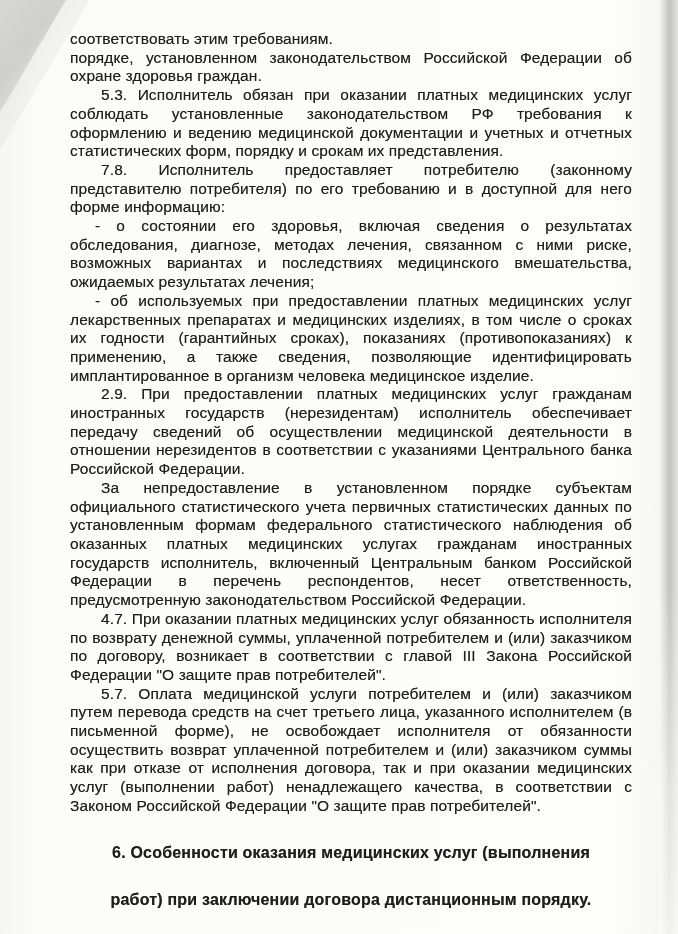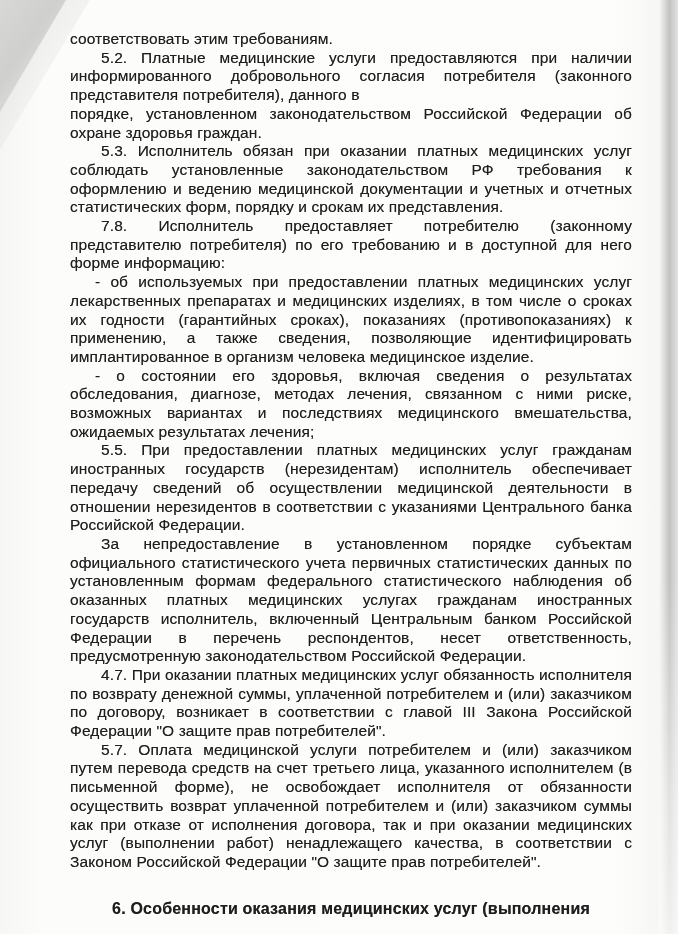--- a/index.html
+++ b/index.html
@@ -82,27 +82,26 @@
 
 <div class="page">
 
   <div class="corner-fold-soft"></div>
   <div class="corner-fold"></div>
   <div class="edge-band"></div>
   <div class="edge-band-fade"></div>
 
   <div class="text-column">
     <p class="no-indent">соответствовать этим требованиям.</p>
-    <p class="indent-num">5.2. Платные медицинские услуги предоставляются при наличии информированного добровольного согласия потребителя (законного представителя потребителя), данного в</p>
     <p class="no-indent">порядке, установленном законодательством Российской Федерации об охране здоровья граждан.</p>
     <p class="indent-num">5.3. Исполнитель обязан при оказании платных медицинских услуг соблюдать установленные законодательством РФ требования к оформлению и ведению медицинской документации и учетных и отчетных статистических форм, порядку и срокам их представления.</p>
     <p class="indent-num">7.8. Исполнитель предоставляет потребителю (законному представителю потребителя) по его требованию и в доступной для него форме информацию:</p>
+    <p class="indent-dash">- о состоянии его здоровья, включая сведения о результатах обследования, диагнозе, методах лечения, связанном с ними риске, возможных вариантах и последствиях медицинского вмешательства, ожидаемых результатах лечения;</p>
     <p class="indent-dash">- об используемых при предоставлении платных медицинских услуг лекарственных препаратах и медицинских изделиях, в том числе о сроках их годности (гарантийных сроках), показаниях (противопоказаниях) к применению, а также сведения, позволяющие идентифицировать имплантированное в организм человека медицинское изделие.</p>
-    <p class="indent-dash">- о состоянии его здоровья, включая сведения о результатах обследования, диагнозе, методах лечения, связанном с ними риске, возможных вариантах и последствиях медицинского вмешательства, ожидаемых результатах лечения;</p>
-    <p class="indent-num">5.5. При предоставлении платных медицинских услуг гражданам иностранных государств (нерезидентам) исполнитель обеспечивает передачу сведений об осуществлении медицинской деятельности в отношении нерезидентов в соответствии с указаниями Центрального банка Российской Федерации.</p>
+    <p class="indent-num">2.9. При предоставлении платных медицинских услуг гражданам иностранных государств (нерезидентам) исполнитель обеспечивает передачу сведений об осуществлении медицинской деятельности в отношении нерезидентов в соответствии с указаниями Центрального банка Российской Федерации.</p>
     <p class="indent-num">За непредоставление в установленном порядке субъектам официального статистического учета первичных статистических данных по установленным формам федерального статистического наблюдения об оказанных платных медицинских услугах гражданам иностранных государств исполнитель, включенный Центральным банком Российской Федерации в перечень респондентов, несет ответственность, предусмотренную законодательством Российской Федерации.</p>
     <p class="indent-num">4.7. При оказании платных медицинских услуг обязанность исполнителя по возврату денежной суммы, уплаченной потребителем и (или) заказчиком по договору, возникает в соответствии с главой III Закона Российской Федерации "О защите прав потребителей".</p>
     <p class="indent-num">5.7. Оплата медицинской услуги потребителем и (или) заказчиком путем перевода средств на счет третьего лица, указанного исполнителем (в письменной форме), не освобождает исполнителя от обязанности осуществить возврат уплаченной потребителем и (или) заказчиком суммы как при отказе от исполнения договора, так и при оказании медицинских услуг (выполнении работ) ненадлежащего качества, в соответствии с Законом Российской Федерации "О защите прав потребителей".</p>
 
     <div class="section-heading">
       <div>6. Особенности оказания медицинских услуг (выполнения</div>
       <div>работ) при заключении договора дистанционным порядку.</div>
     </div>
   </div>
 

